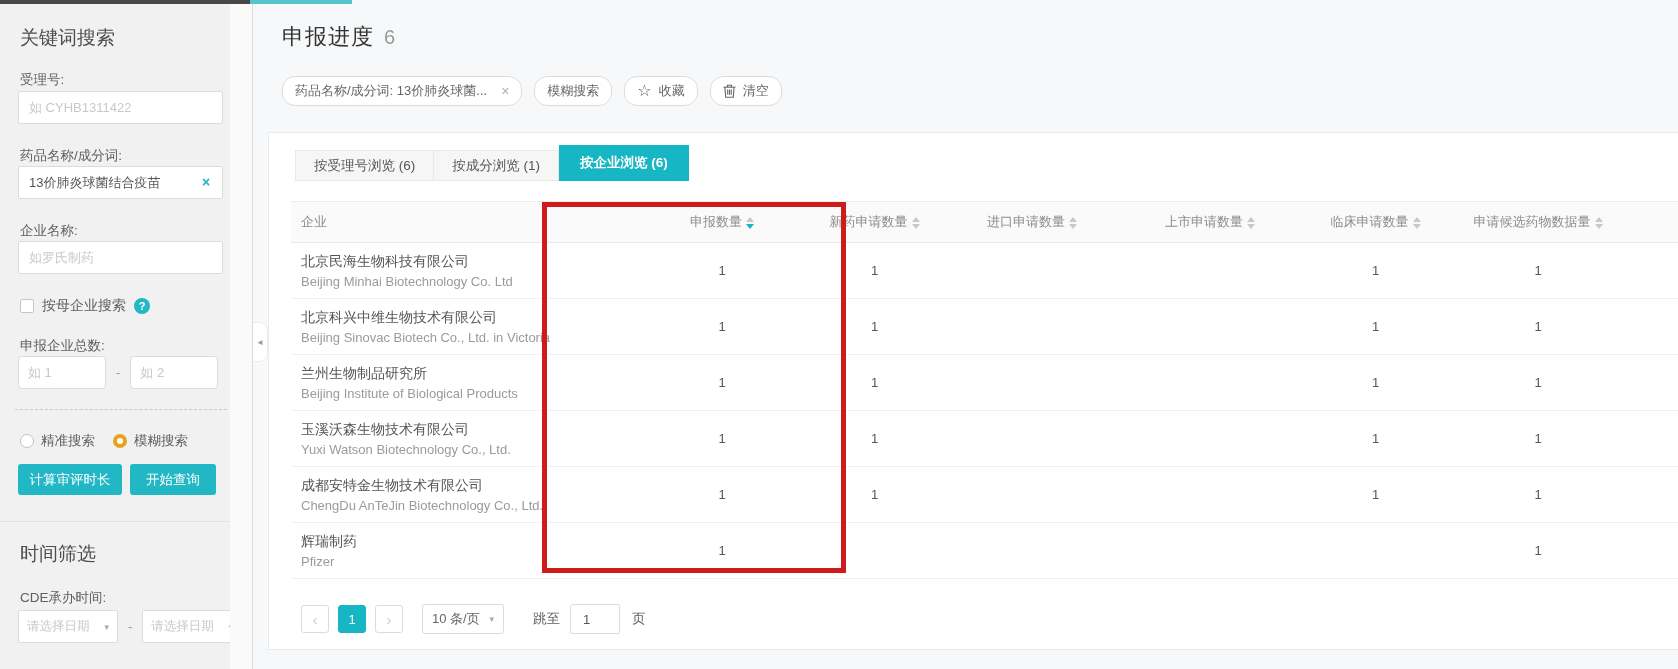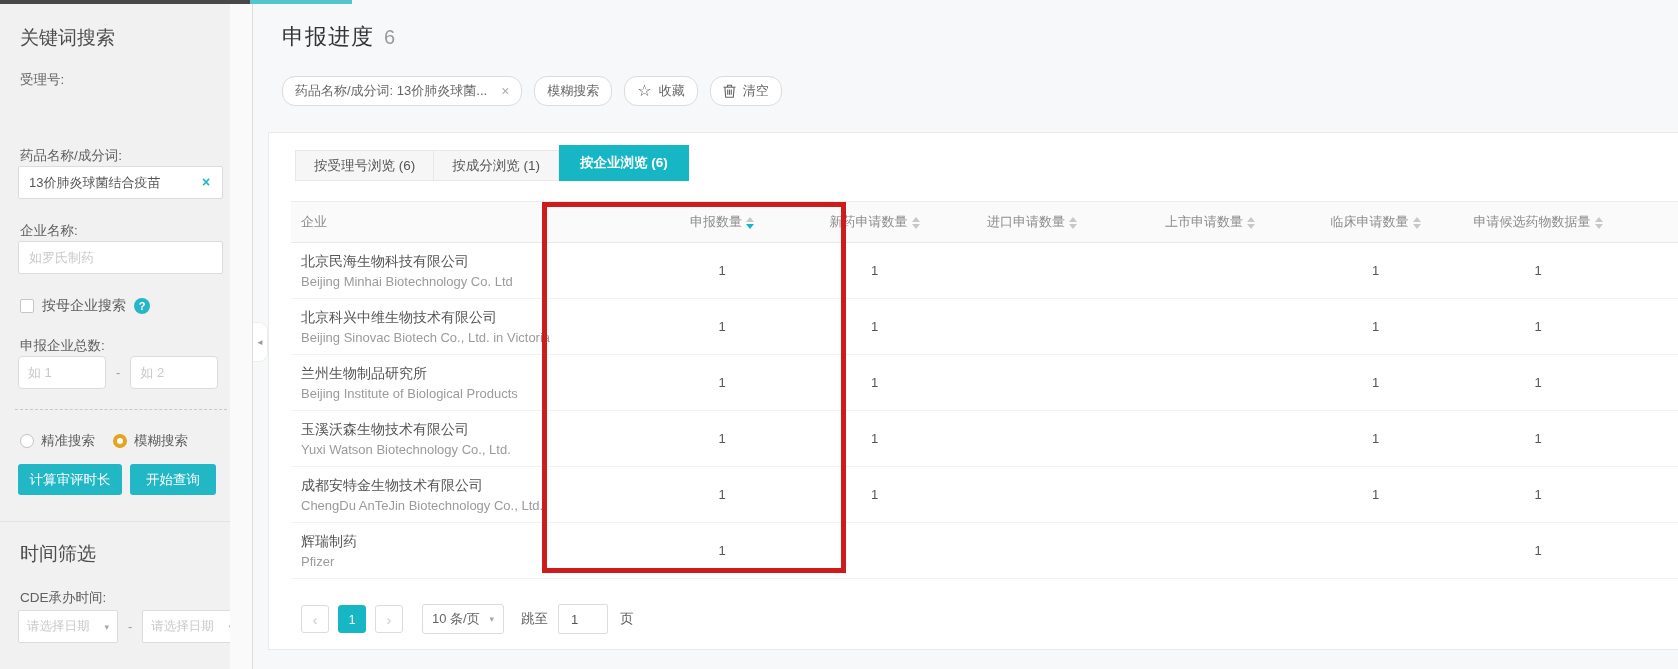--- a/index.html
+++ b/index.html
@@ -84,37 +84,38 @@
   .sort .up { border-bottom:5px solid #c8c8c8; margin-bottom:2px; }
   .sort .dn { border-top:5px solid #c8c8c8; }
   .sort.active .dn { border-top-color:#17b6c4; }
 
   .pager { position:absolute; left:32px; top:471px; display:flex; align-items:center; }
   .pg-btn { width:28px; height:28px; border:1px solid #dcdcdc; border-radius:3px; background:#fff;
     display:flex; align-items:center; justify-content:center; color:#ccc; font-size:15px; cursor:pointer; margin-right:9px; }
   .pg-cur { background:#17b6c4; border-color:#17b6c4; color:#fff; font-size:13px; }
   .pg-size { width:82px; height:30px; border:1px solid #dcdcdc; border-radius:3px; background:#fff; margin-left:10px;
     display:flex; align-items:center; justify-content:space-between; padding:0 9px; font-size:13px; color:#666; cursor:pointer; }
-  .jump-label { font-size:13.5px; color:#606060; margin-left:17px; }
+  .jump-label { font-size:13.5px; color:#606060; margin-left:29px; }
   .jump-input { width:50px; height:30px; border:1px solid #dcdcdc; border-radius:2px; margin-left:10px;
     font-size:13px; color:#555; text-align:left; padding-left:12px; font-family:"Liberation Sans",sans-serif; }
   .page-unit { font-size:13.5px; color:#606060; margin-left:12px; }
 
   .red-box { position:absolute; left:289px; top:202px; width:304px; height:371px;
     border:5px solid #ce1c1c; z-index:40; pointer-events:none; }
 </style>
 </head>
 <body>
 
 <div class="screen">
 
   <aside class="sidebar">
     <div class="sb-title" style="top:25px">关键词搜索</div>
 
     <div class="sb-label" style="top:71px">受理号:</div>
+    <input class="sb-input" style="top: 91px;" placeholder="如 CYHB1311422">
 
     <div class="sb-label" style="top:147px">药品名称/成分词:</div>
     <input class="sb-input" style="top: 166px; padding-right: 26px;" value="13价肺炎球菌结合疫苗">
     <span class="input-clear" style="top:174px">×</span>
 
     <div class="sb-label" style="top:222px">企业名称:</div>
     <input class="sb-input" style="top: 241px;" placeholder="如罗氏制药">
 
     <div class="cb-row" style="top:297px">
       <span class="checkbox"></span>

